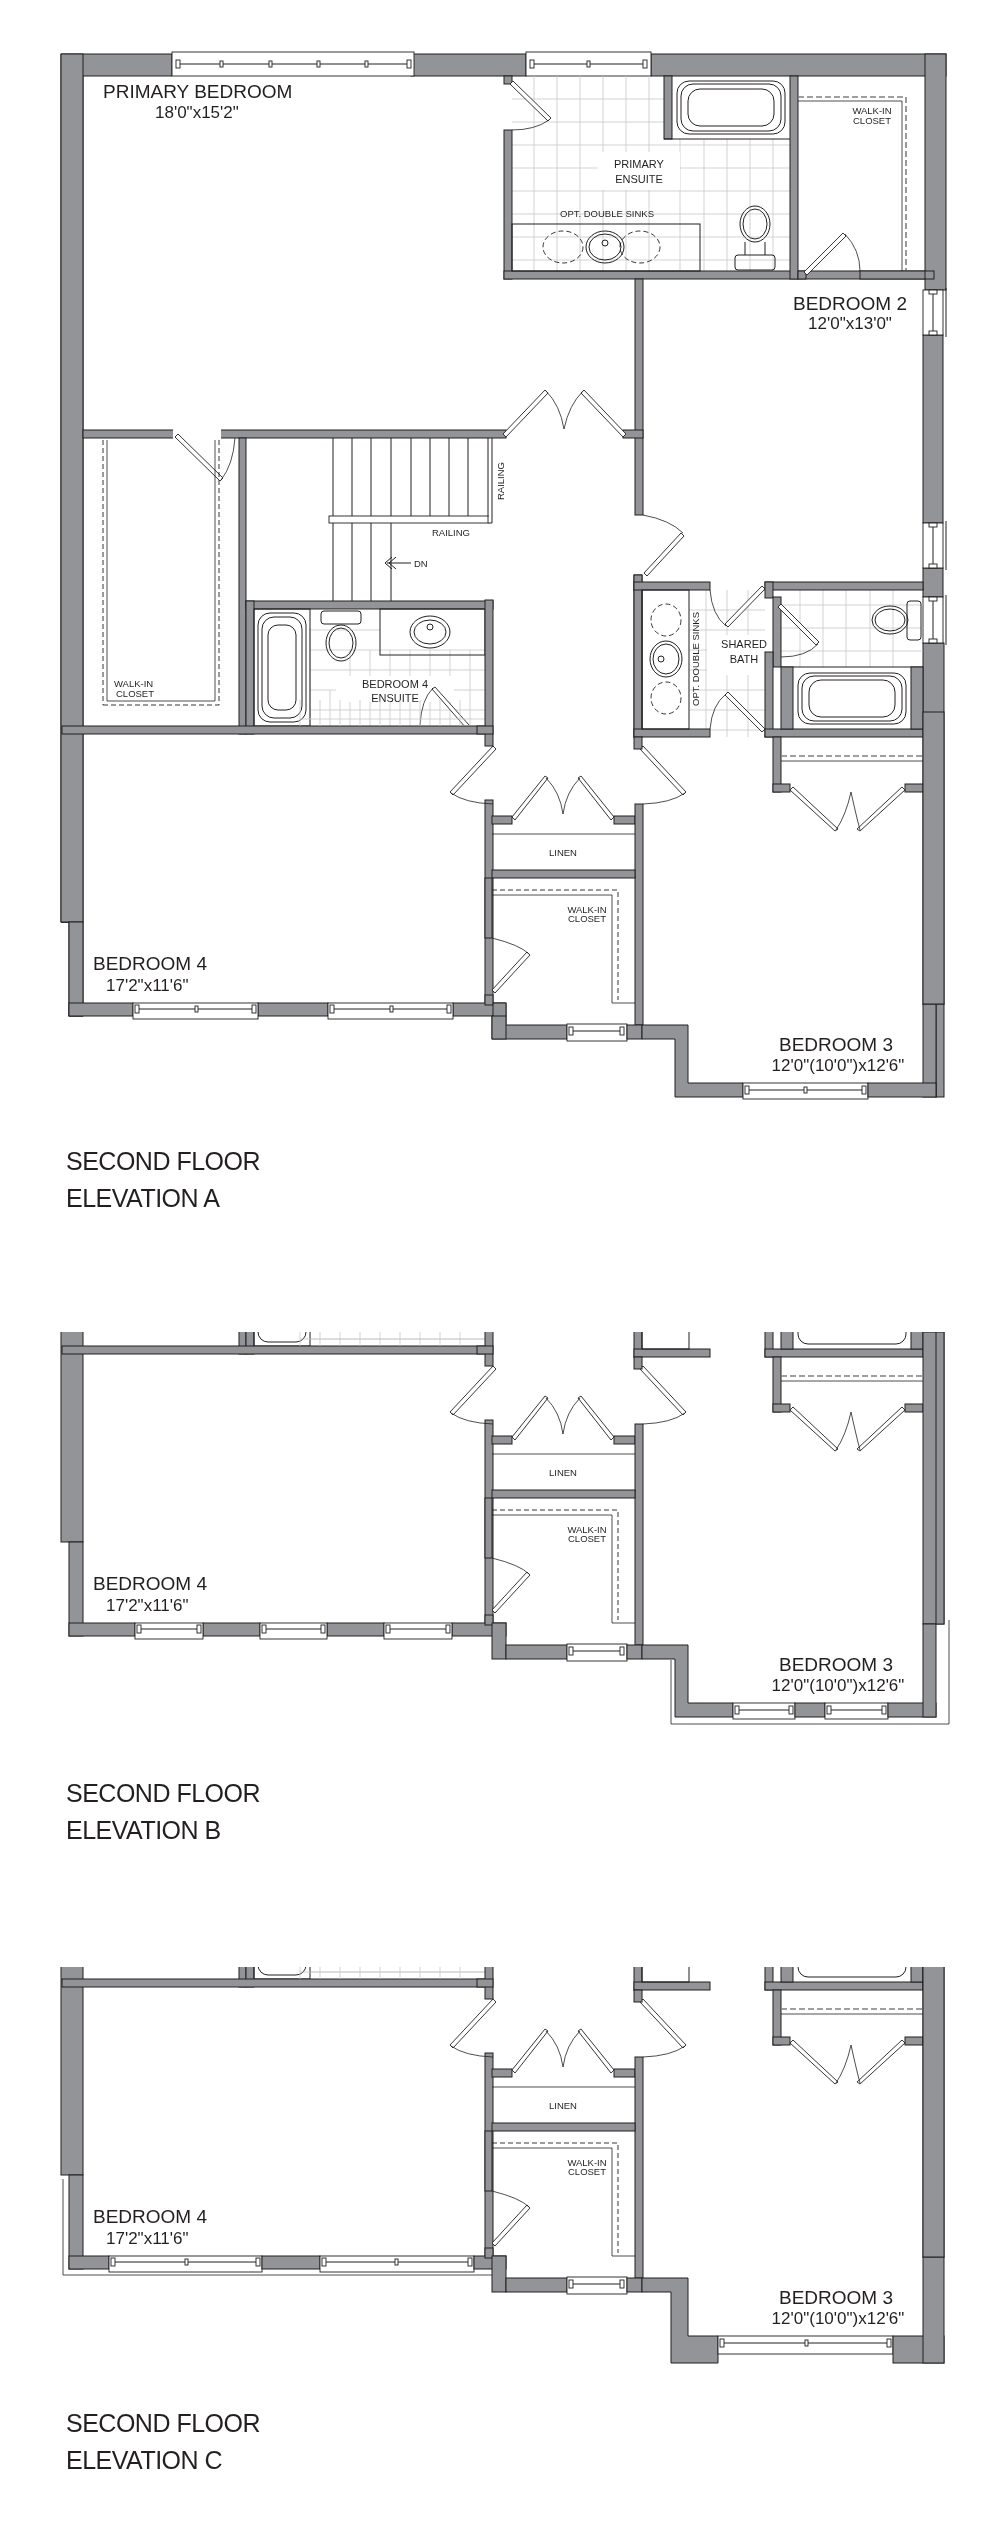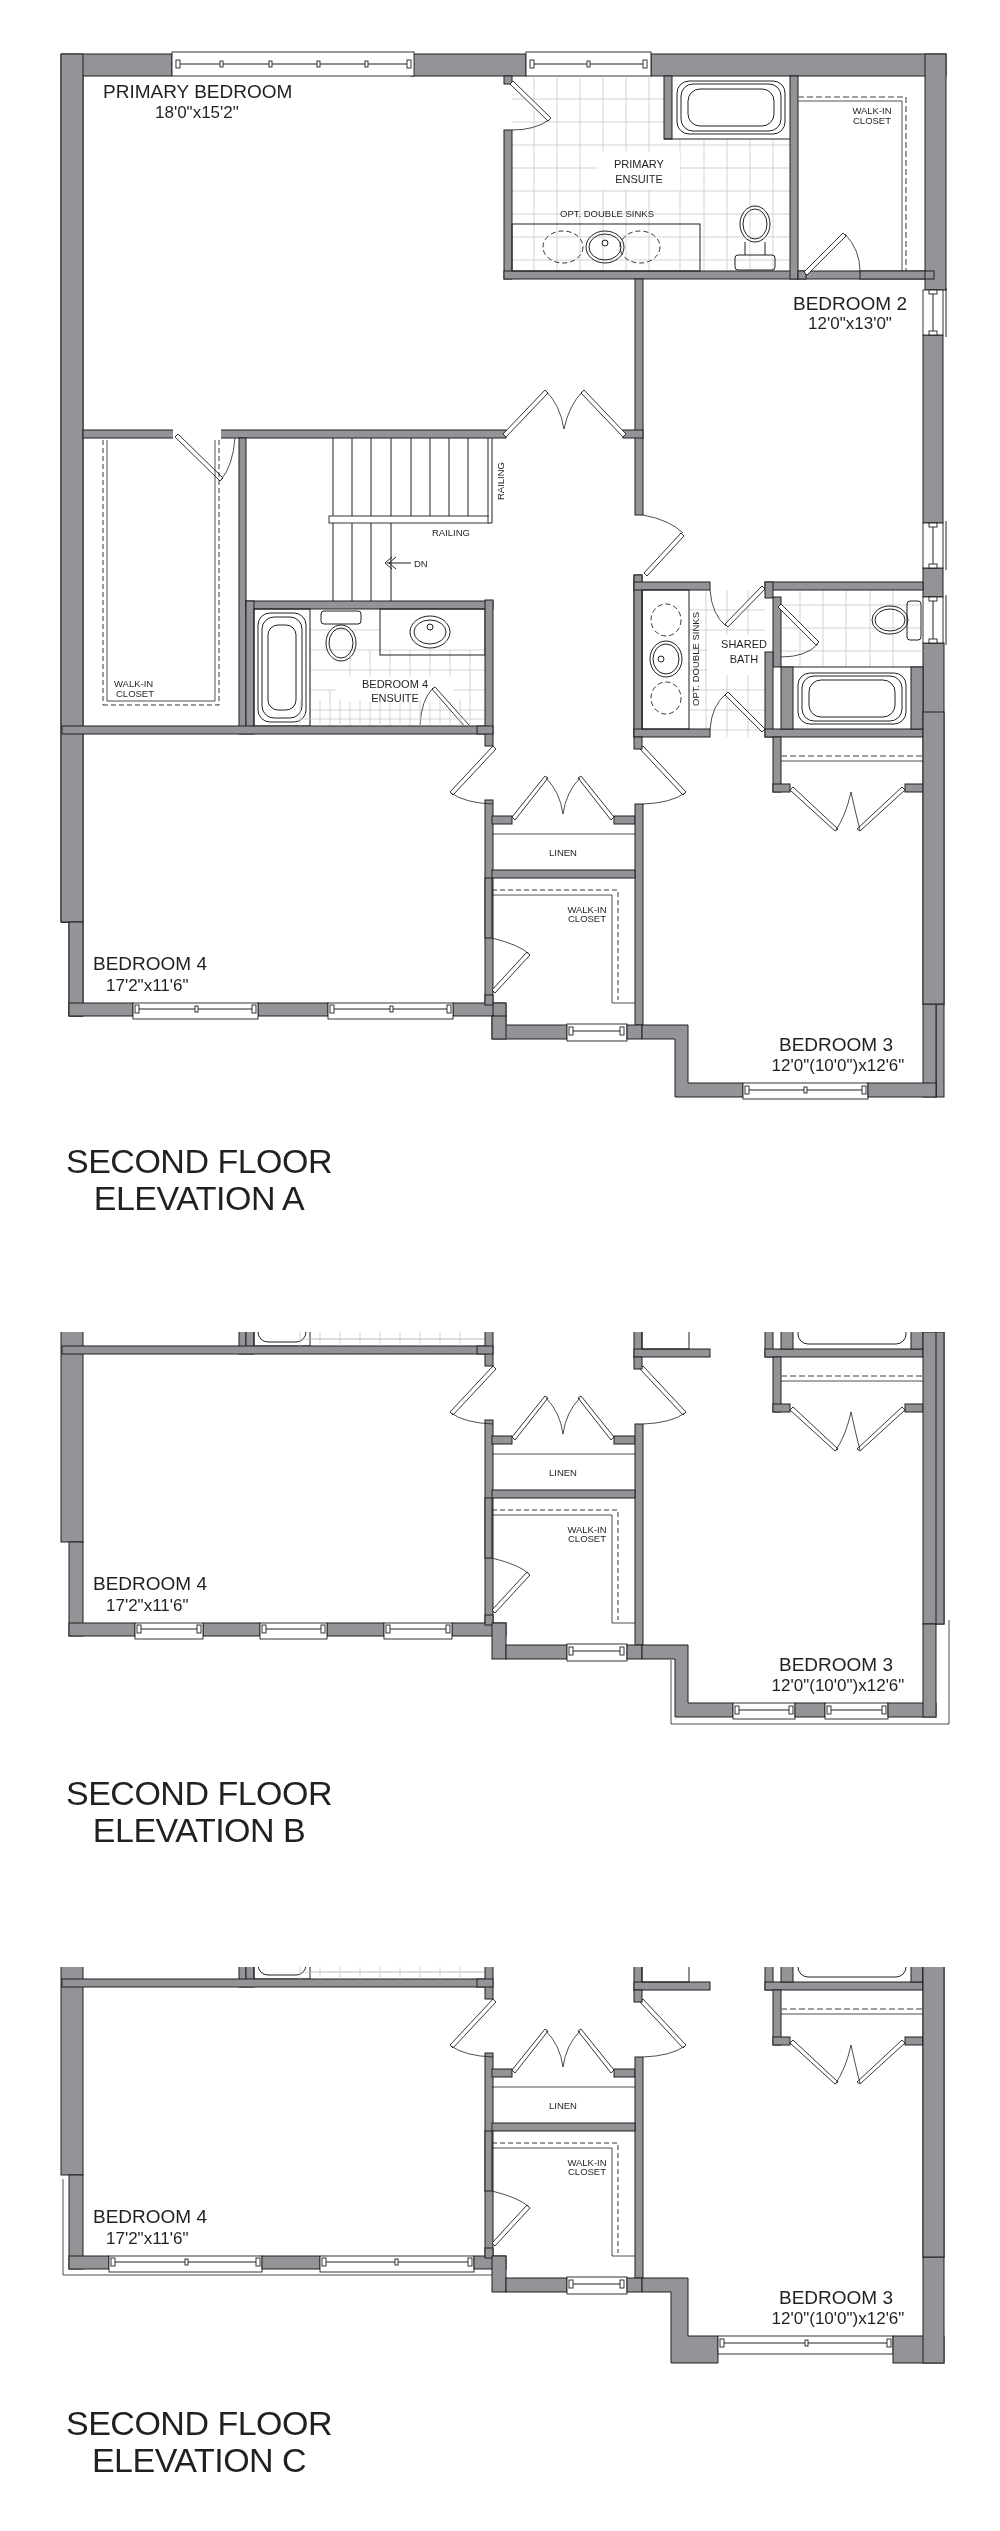--- a/index.html
+++ b/index.html
@@ -11,21 +11,21 @@
   .tile { fill: none; stroke: #c8c8c8; stroke-width: 0.8; }
   .dash { fill: none; stroke: #231f20; stroke-width: 0.9; stroke-dasharray: 5 3; }
   .dashg { fill: none; stroke: #808080; stroke-width: 1.6; stroke-dasharray: 6 3; }
   .win { fill: #ffffff; stroke: #231f20; stroke-width: 0.9; }
   .door { fill: #ffffff; stroke: #231f20; stroke-width: 0.9; }
   .white { fill: #ffffff; stroke: none; }
   .room-label { font-family: "Liberation Sans", sans-serif; fill: #231f20; font-size: 19px; }
   .room-dim { font-family: "Liberation Sans", sans-serif; fill: #231f20; font-size: 17px; }
   .small-label { font-family: "Liberation Sans", sans-serif; fill: #231f20; font-size: 11px; }
   .tiny-label { font-family: "Liberation Sans", sans-serif; fill: #231f20; font-size: 9.5px; }
-  .title { position: absolute; left: 66px; font-family: "Liberation Sans", sans-serif; font-size: 34px; line-height: 37px; color: #231f20; letter-spacing: -0.5px; text-align: center; }
+  .title { position: absolute; left: 66px; font-family: "Liberation Sans", sans-serif; font-size: 25px; line-height: 37px; color: #231f20; letter-spacing: -0.5px; }
   .title div { white-space: nowrap; }
 </style>
 </head>
 <body>
 
 <svg id="plan-svg" viewBox="0 0 1000 2531" xmlns="http://www.w3.org/2000/svg">
   <defs>
 
     <g id="lower-common">
 

